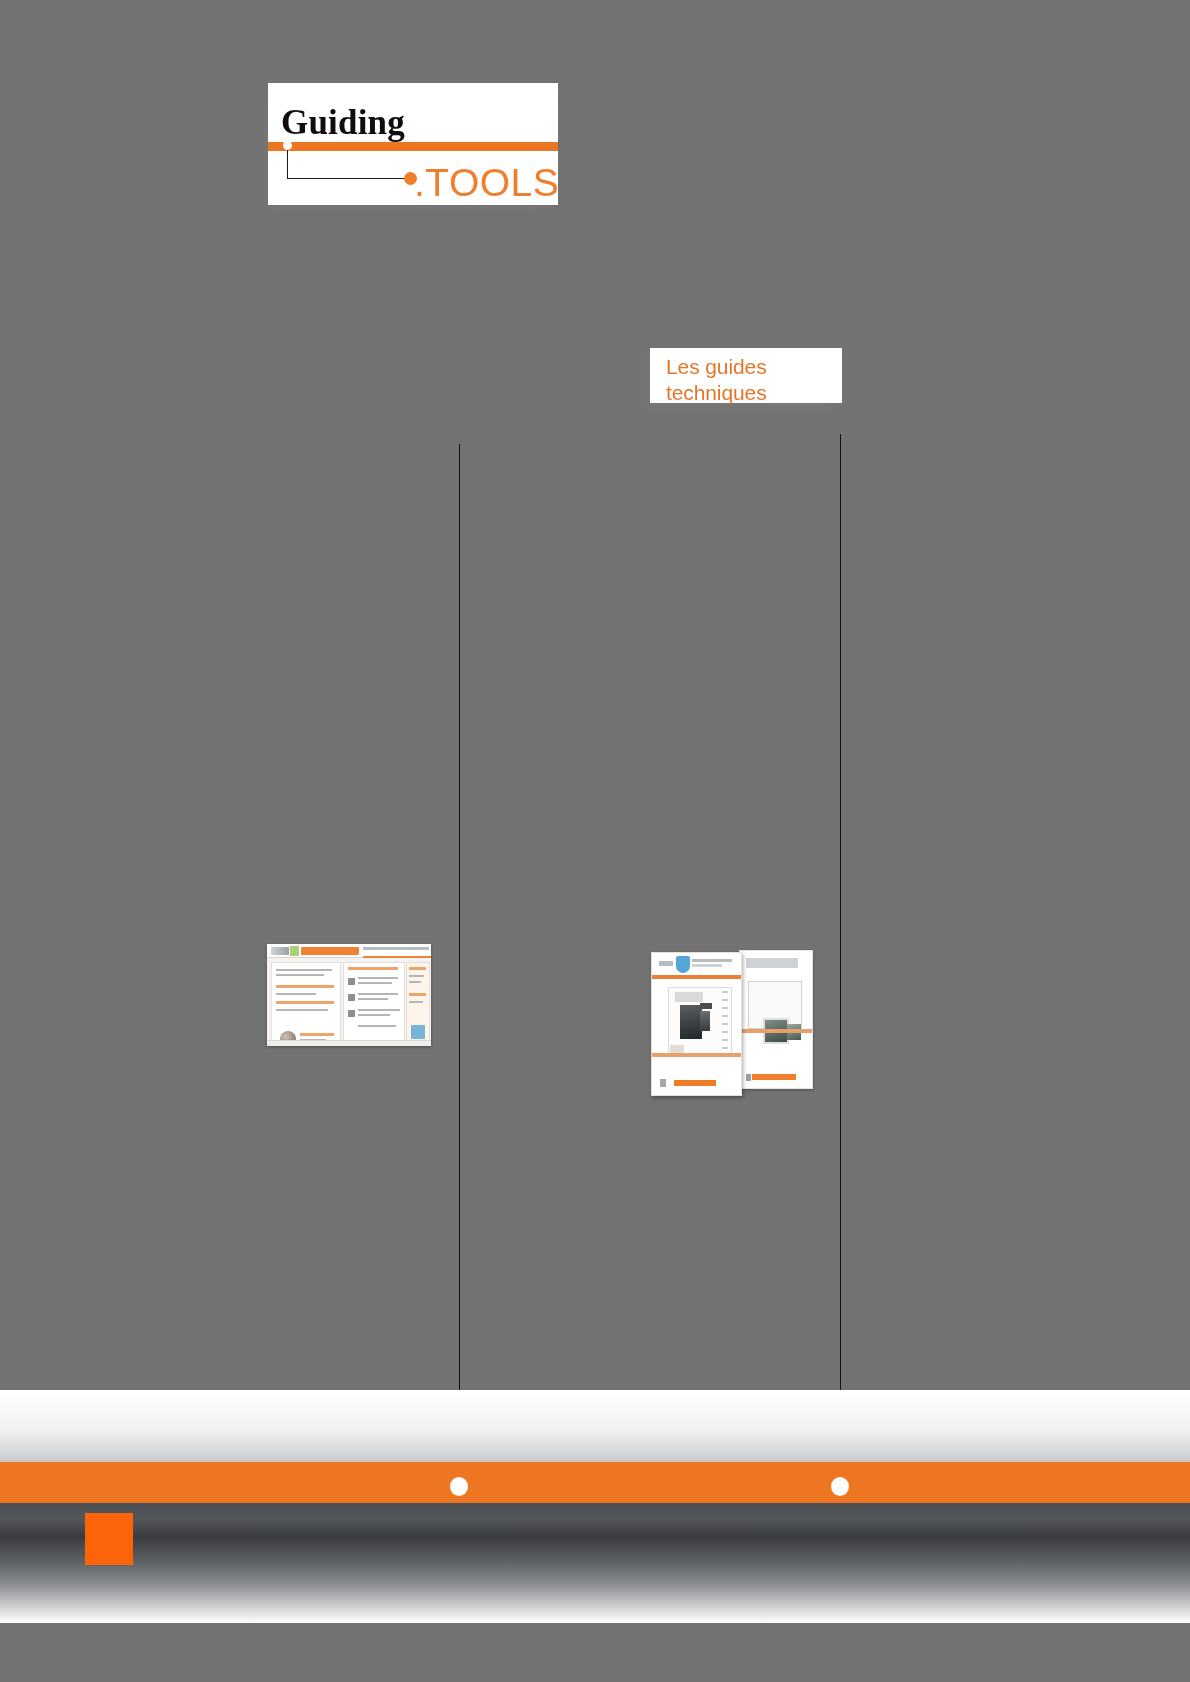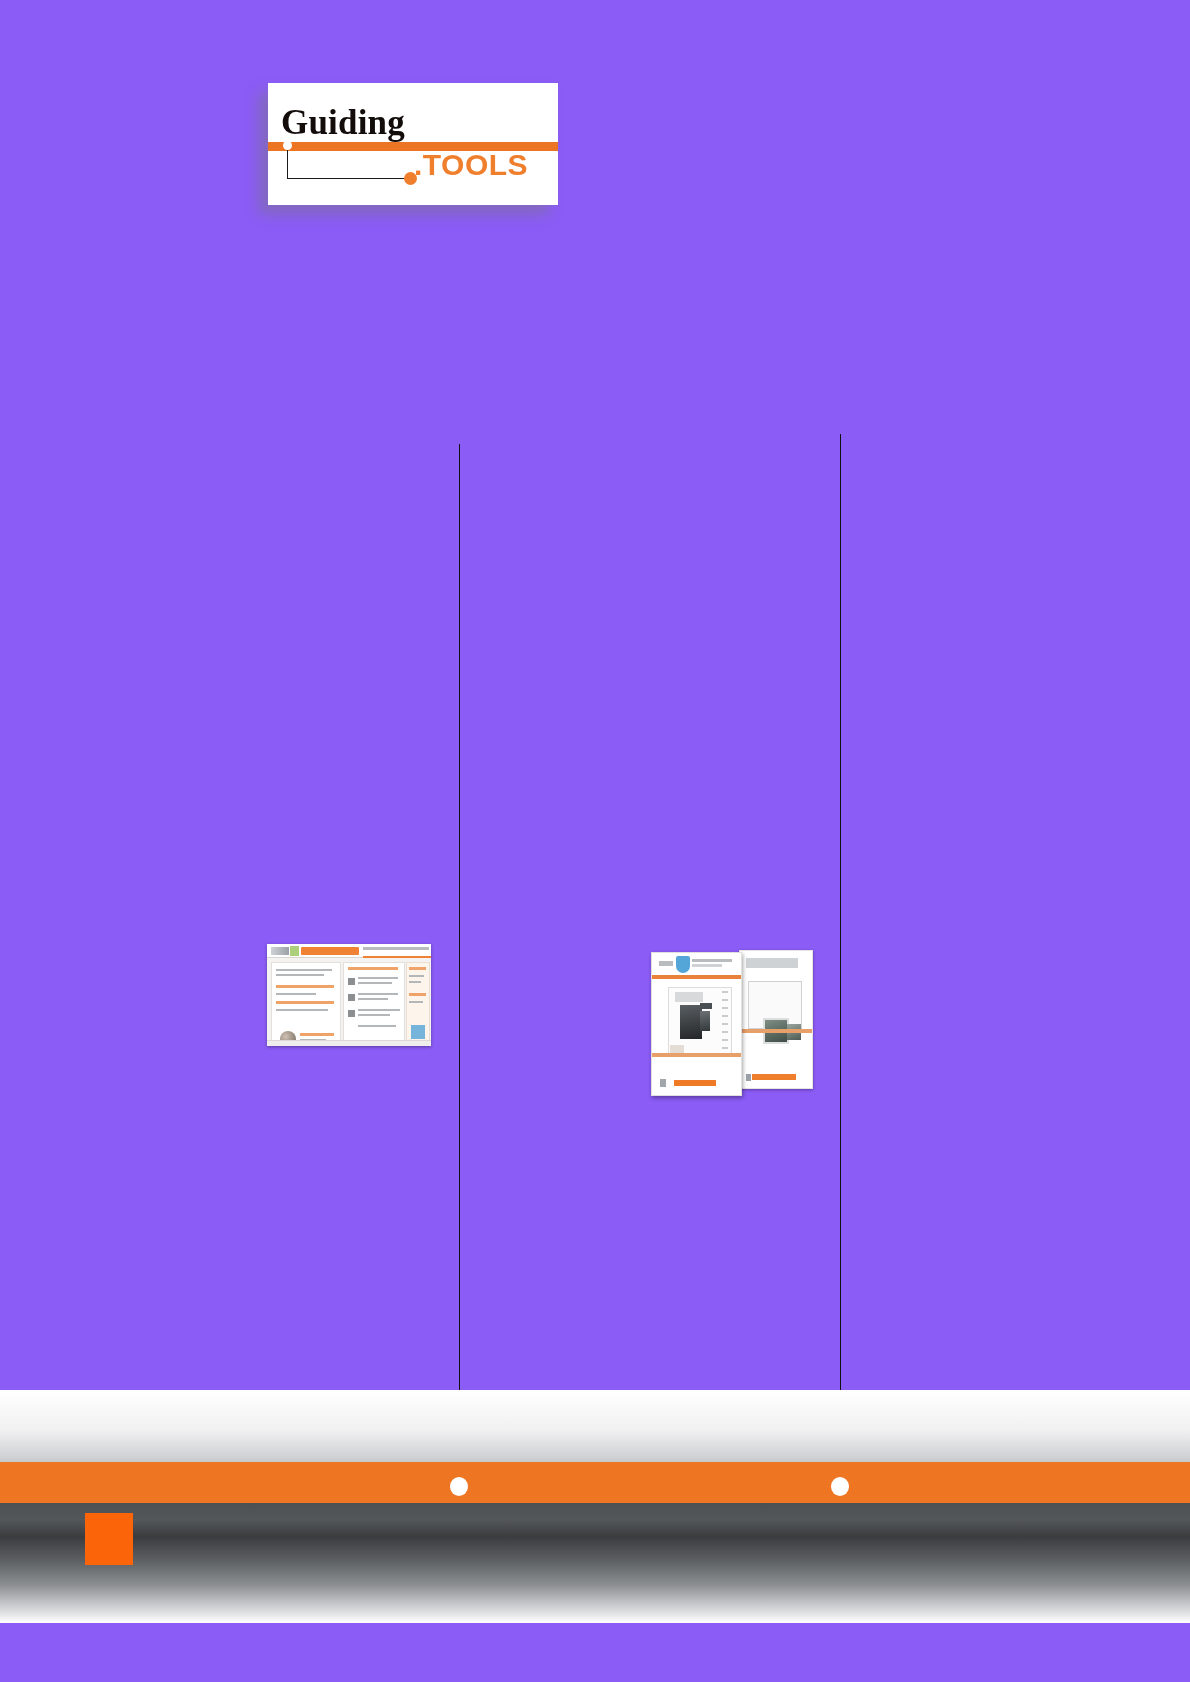--- a/index.html
+++ b/index.html
@@ -12,21 +12,21 @@
     height: 1682px;
     position: relative;
     overflow: hidden;
     font-family: "Liberation Sans", sans-serif;
     -webkit-font-smoothing: antialiased;
   }
 
   .page {
     position: absolute;
     inset: 0;
-    background: #8b5cf6;
+    background: #737373;
   }
 
   
   .logo-card {
     position: absolute;
     left: 268px;
     top: 83px;
     width: 290px;
     height: 122px;
     background: #ffffff;
@@ -48,24 +48,24 @@
     position: absolute;
     left: 0px;
     top: 59px;
     width: 290px;
     height: 9px;
     background: #ec7523;
   }
   .logo-tools {
     position: absolute;
     left: 146px;
-    top: 67px;
+    top: 80px;
     font-family: "Liberation Sans", sans-serif;
-    font-size: 30px;
-    font-weight: 700;
+    font-size: 39px;
+    font-weight: 400;
     color: #f07f2d;
     letter-spacing: 0.5px;
     line-height: 1;
   }
   .logo-connector-v {
     position: absolute;
     left: 19px;
     top: 62px;
     width: 1.3px;
     height: 34px;
@@ -386,20 +386,23 @@
     <div class="logo-guiding">Guiding</div>
     <div class="logo-bar"></div>
     <div class="logo-connector-v"></div>
     <div class="logo-connector-h"></div>
     <div class="logo-dot-white"></div>
     <div class="logo-dot-orange"></div>
     <div class="logo-tools">.TOOLS</div>
   </div>
 
 
+  <div class="label-card guides">
+    <div class="label-text"><span>Les guides</span><br><span>techniques</span></div>
+  </div>
 
   <div class="drop-line web"></div>
   <div class="drop-line guides"></div>
 
   <div class="thumb thumb-web">
     <div class="tw-topbar">
       <div class="tw-logo"></div>
       <div class="tw-green"></div>
       <div class="tw-orangebtn"></div>
       <div class="tw-menu"></div>

